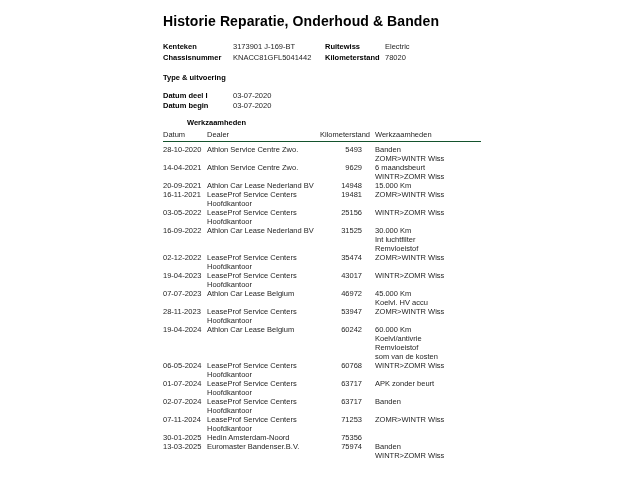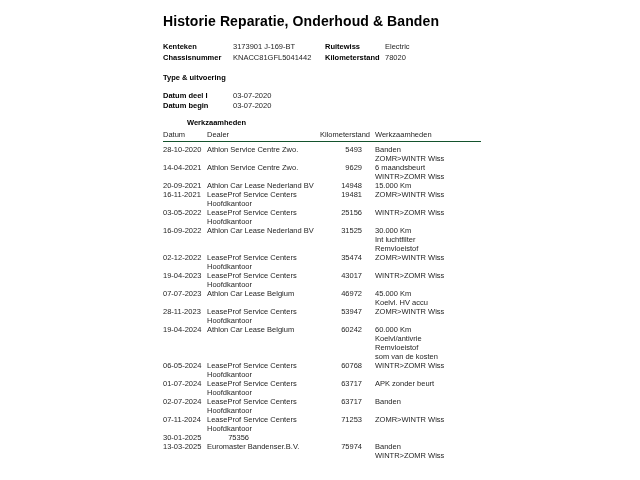--- a/index.html
+++ b/index.html
@@ -300,20 +300,23 @@
             <div>71253</div>
           </div>
           <div class="c-oms">
             <div>ZOMR&gt;WINTR Wiss</div>
           </div>
         </div>
         <div class="trow">
           <div class="c-datum">
             <div>30-01-2025</div>
           </div>
+          <div class="c-dealer">
+            <div>Hedin Amsterdam-Noord</div>
+          </div>
           <div class="c-km">
             <div>75356</div>
           </div>
         </div>
         <div class="trow">
           <div class="c-datum">
             <div>13-03-2025</div>
           </div>
           <div class="c-dealer">
             <div>Euromaster Bandenser.B.V.</div>

